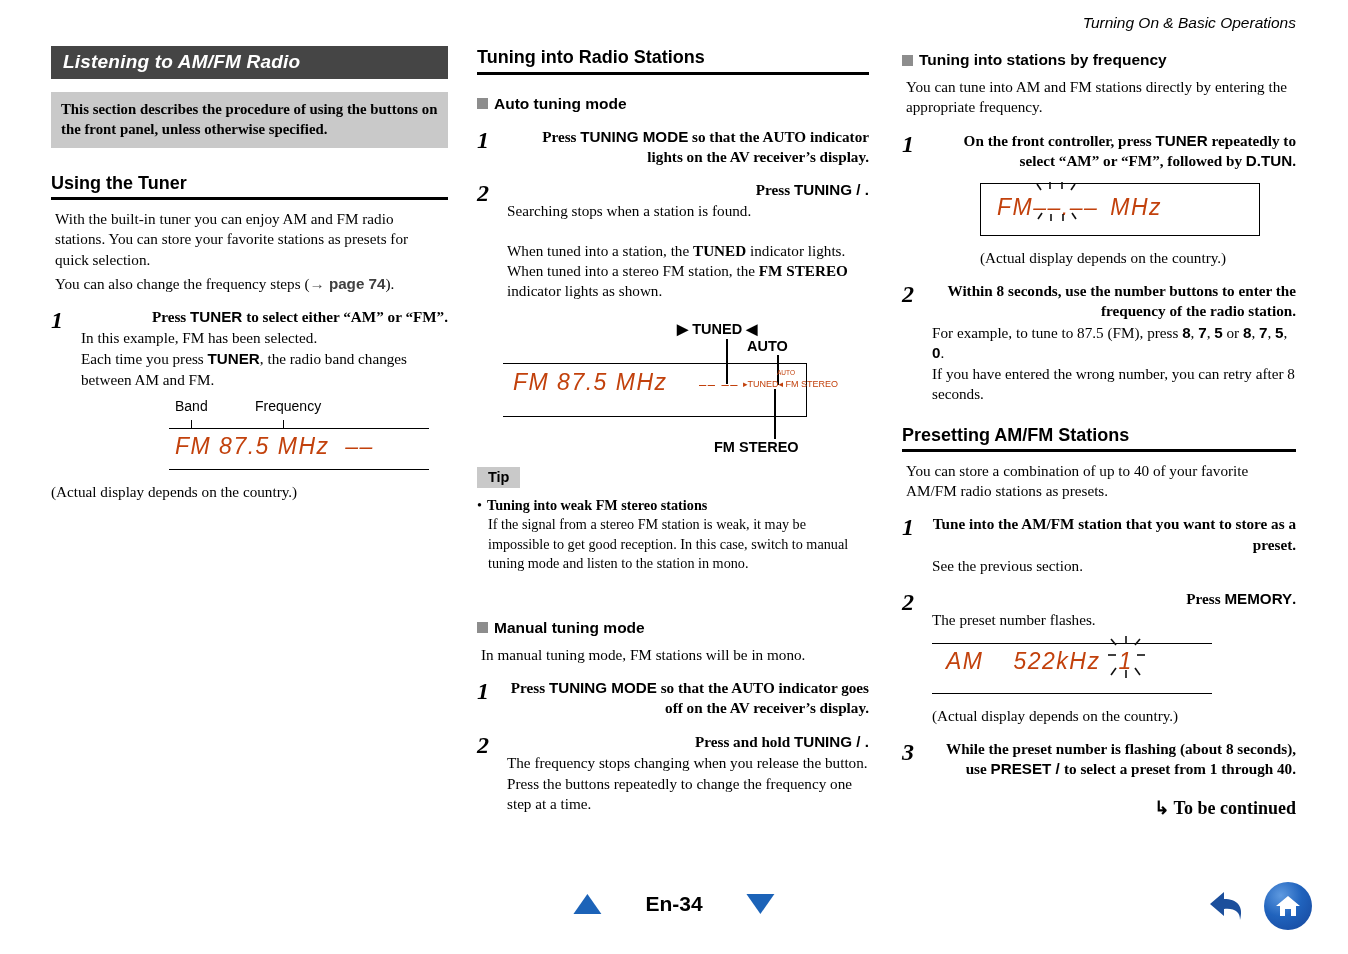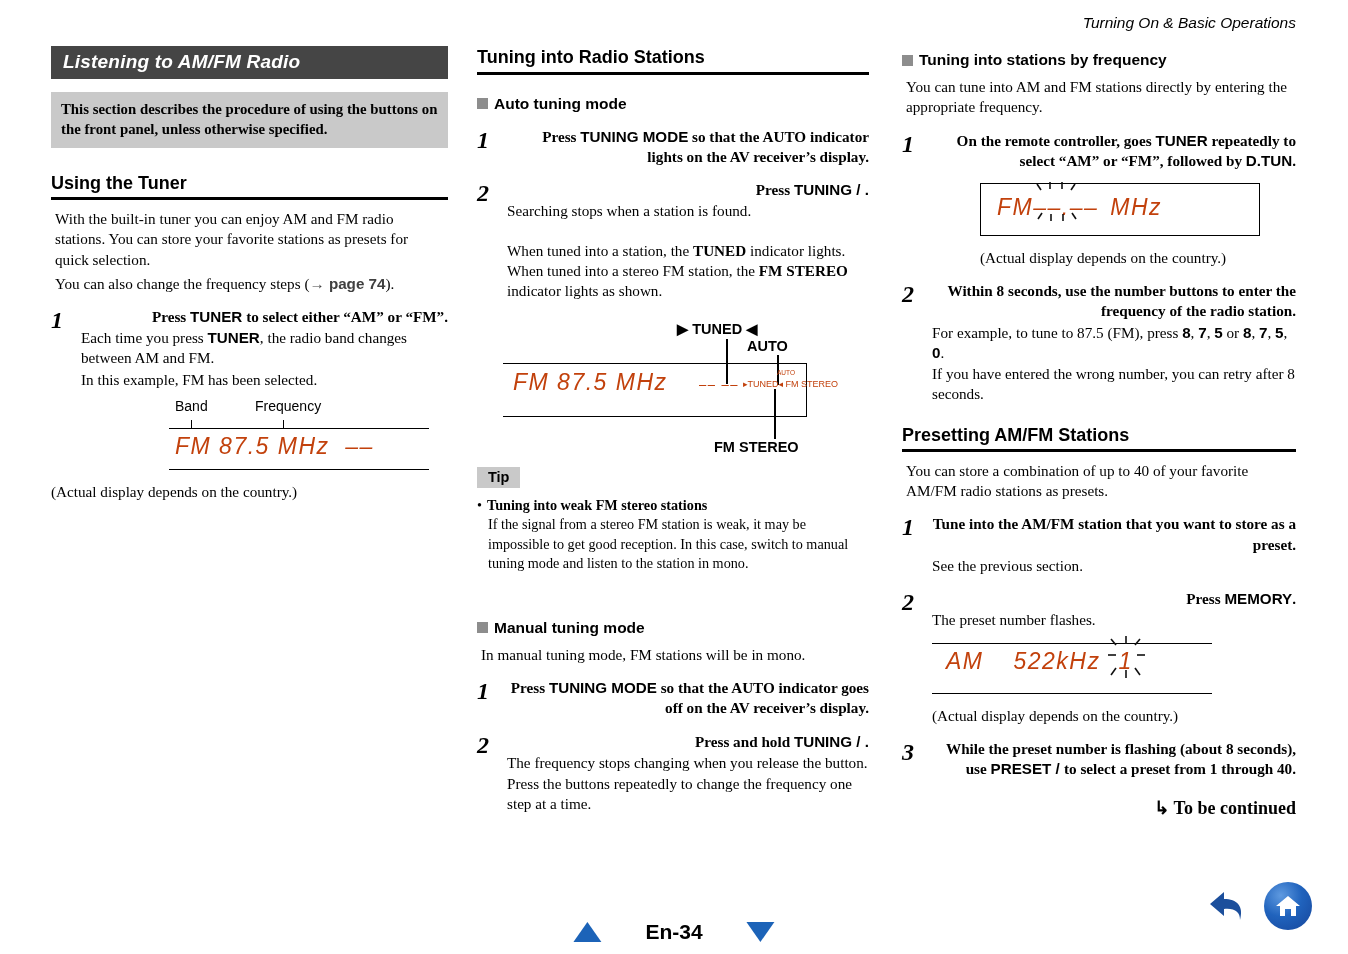--- a/index.html
+++ b/index.html
@@ -133,21 +133,21 @@
     position:absolute;white-space:nowrap;
   }
   .lead{position:absolute;background:#000;}
 
   
   .footer{
     position:absolute;left:0;right:0;bottom:20px;height:46px;
   }
   .pg-center{
     position:absolute;left:50%;transform:translateX(-50%);
-    display:flex;align-items:center;gap:44px;top:4px;margin-top:28px;
+    display:flex;align-items:center;gap:44px;top:4px;
   }
   .pg-num{
     font-family:"Liberation Sans",sans-serif;font-weight:bold;font-size:21px;
   }
   .tri-up{
     width:0;height:0;border-left:14px solid transparent;
     border-right:14px solid transparent;border-bottom:20px solid #1c63b8;
   }
   .tri-dn{
     width:0;height:0;border-left:14px solid transparent;
@@ -181,22 +181,22 @@
       <h2 class="sec">Using the Tuner</h2>
     </div>
 
     <p class="body">With the built-in tuner you can enjoy AM and FM radio stations. You can store your favorite stations as presets for quick selection.</p>
     <p><span>You can also change the frequency steps (</span><span class="link">→ page 74</span><span>).</span></p>
 
     <div class="step gap-l">
       <div class="step-num">1</div>
       <div class="step-body">
         <div class="step-head"><span>Press </span><span class="sans-b">TUNER</span><span> to select either “AM” or “FM”.</span></div>
+        <div class="step-sub">In this example, FM has been selected.</div>
         <div class="step-sub"><span>Each time you press </span><span class="sans-b">TUNER</span><span>, the radio band changes between AM and FM.</span></div>
-        <div class="step-sub">In this example, FM has been selected.</div>
       </div>
     </div>
 
     <div class="disp-1">
       <div style="position:relative;height:22px;">
         <div class="lbl" style="left:6px;top:0;">Band</div>
         <div class="lbl" style="left:86px;top:0;">Frequency</div>
       </div>
       <div style="position:relative;height:8px;">
         <div class="tick" style="left:22px;top:0;height:8px;"></div>
@@ -292,21 +292,21 @@
 
     <h3 class="sub" style="margin-top:4px;">
       <span class="sq"></span>
       <span>Tuning into stations by frequency</span>
     </h3>
     <p class="gap-s">You can tune into AM and FM stations directly by entering the appropriate frequency.</p>
 
     <div class="step gap-m">
       <div class="step-num">1</div>
       <div class="step-body">
-        <div class="step-head"><span>On the remote controller, goes </span><span class="sans-b">TUNER</span><span> repeatedly to select “AM” or “FM”, followed by </span><span class="sans-b">D.TUN</span><span>.</span></div>
+        <div class="step-head"><span>On the front controller, press </span><span class="sans-b">TUNER</span><span> repeatedly to select “AM” or “FM”, followed by </span><span class="sans-b">D.TUN</span><span>.</span></div>
       </div>
     </div>
 
     <div class="disp-box" style="margin:12px 0 0 78px;position:relative;">
       <div style="position:relative;display:flex;align-items:baseline;gap:0;">
         <span class="lcd">FM</span>
         <span style="position:relative;display:inline-block;">
           <svg width="58" height="42" viewBox="0 0 58 42" style="position:absolute;left:-2px;top:-13px;">
             <g stroke="#111" stroke-width="1.6" fill="none">
               <line x1="6" y1="3" x2="10" y2="9"></line>

